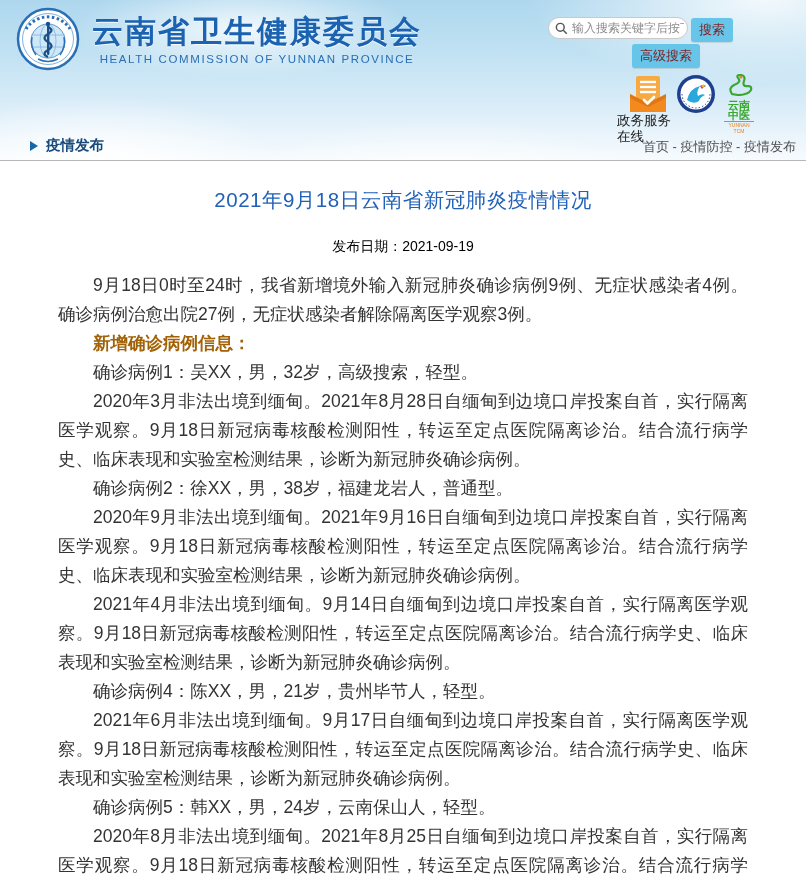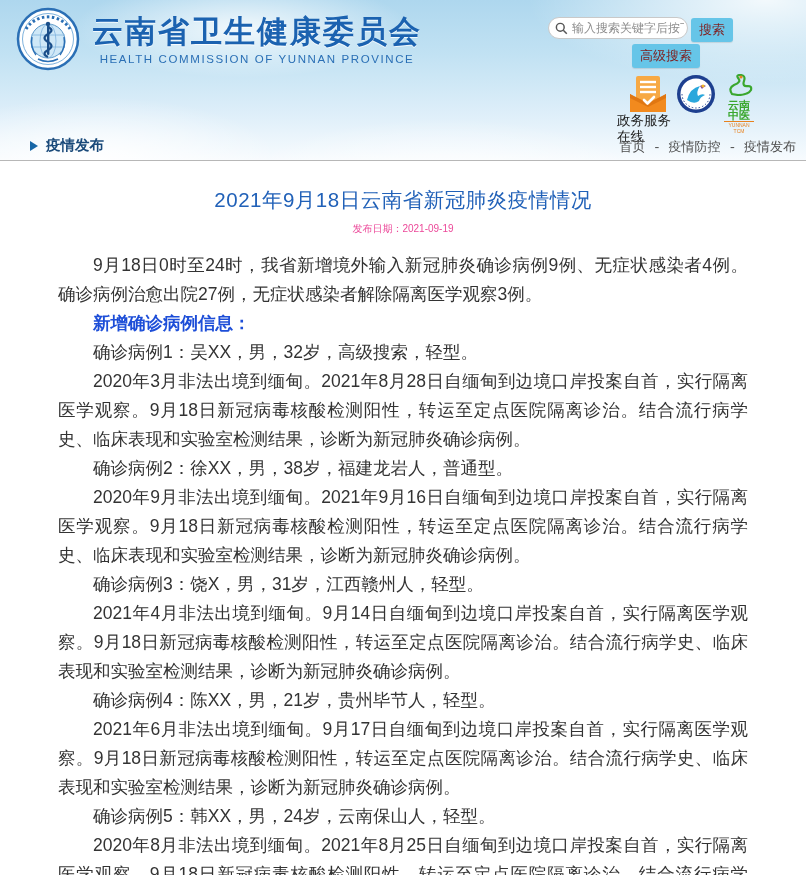--- a/index.html
+++ b/index.html
@@ -131,48 +131,48 @@
     font-weight: bold;
     color: #1a4a7a;
   }
   .breadcrumb {
     position: absolute;
     right: 20px; top: 2px;
     font-size: 13px;
     color: #4d4d4d;
     cursor: pointer;
   }
-  .breadcrumb span { color: #4d4d4d; font-family: Liberation Mono, monospace; }
+  .breadcrumb span { color: #4d4d4d; }
 
   
   .article { width: 806px; }
   .article-title {
     margin-top: 25px;
     text-align: center;
     font-size: 20.5px;
     font-weight: 500;
     color: #2161b8;
     letter-spacing: 0.5px;
   }
   .article-date {
-    margin-top: 8px;
+    margin-top: 24px;
     text-align: center;
-    font-size: 10px;
-    color: #ec4899;
+    font-size: 14px;
+    color: #000000;
   }
   .article-body {
     width: 690px;
     margin: 15px auto 0 auto;
     font-size: 17.5px;
     line-height: 29px;
     color: #333333;
     text-align: justify;
   }
   .article-body p { margin: 0; text-indent: 2em; }
-  .article-body p.bold { font-weight: bold; color: #1d4ed8; }
+  .article-body p.bold { font-weight: bold; color: #a16207; }
 </style>
 </head>
 <body>
 
 <div class="site-header">
 
   <div class="logo-area">
     <svg class="emblem" viewBox="0 0 64 64">
       <circle cx="32" cy="32" r="30" fill="#ffffff" stroke="#2a6fb5" stroke-width="2.5"></circle>
       <circle cx="32" cy="32" r="25.5" fill="none" stroke="#7fb3dd" stroke-width="1"></circle>
@@ -248,20 +248,19 @@
   <h1 class="article-title">2021年9月18日云南省新冠肺炎疫情情况</h1>
   <div class="article-date">发布日期：2021-09-19</div>
 
   <div class="article-body">
     <p>9月18日0时至24时，我省新增境外输入新冠肺炎确诊病例9例、无症状感染者4例。确诊病例治愈出院27例，无症状感染者解除隔离医学观察3例。</p>
     <p class="bold">新增确诊病例信息：</p>
     <p>确诊病例1：吴XX，男，32岁，高级搜索，轻型。</p>
     <p>2020年3月非法出境到缅甸。2021年8月28日自缅甸到边境口岸投案自首，实行隔离医学观察。9月18日新冠病毒核酸检测阳性，转运至定点医院隔离诊治。结合流行病学史、临床表现和实验室检测结果，诊断为新冠肺炎确诊病例。</p>
     <p>确诊病例2：徐XX，男，38岁，福建龙岩人，普通型。</p>
     <p>2020年9月非法出境到缅甸。2021年9月16日自缅甸到边境口岸投案自首，实行隔离医学观察。9月18日新冠病毒核酸检测阳性，转运至定点医院隔离诊治。结合流行病学史、临床表现和实验室检测结果，诊断为新冠肺炎确诊病例。</p>
-    <p>确诊病例3：饶X，男，31岁，江西赣州人，轻型。</p>
     <p>2021年4月非法出境到缅甸。9月14日自缅甸到边境口岸投案自首，实行隔离医学观察。9月18日新冠病毒核酸检测阳性，转运至定点医院隔离诊治。结合流行病学史、临床表现和实验室检测结果，诊断为新冠肺炎确诊病例。</p>
     <p>确诊病例4：陈XX，男，21岁，贵州毕节人，轻型。</p>
     <p>2021年6月非法出境到缅甸。9月17日自缅甸到边境口岸投案自首，实行隔离医学观察。9月18日新冠病毒核酸检测阳性，转运至定点医院隔离诊治。结合流行病学史、临床表现和实验室检测结果，诊断为新冠肺炎确诊病例。</p>
     <p>确诊病例5：韩XX，男，24岁，云南保山人，轻型。</p>
     <p>2020年8月非法出境到缅甸。2021年8月25日自缅甸到边境口岸投案自首，实行隔离医学观察。9月18日新冠病毒核酸检测阳性，转运至定点医院隔离诊治。结合流行病学史、临床表现和实验室检测结果，诊断为新冠肺炎确诊病例。</p>
   </div>
 </div>
 
 </body></html>

